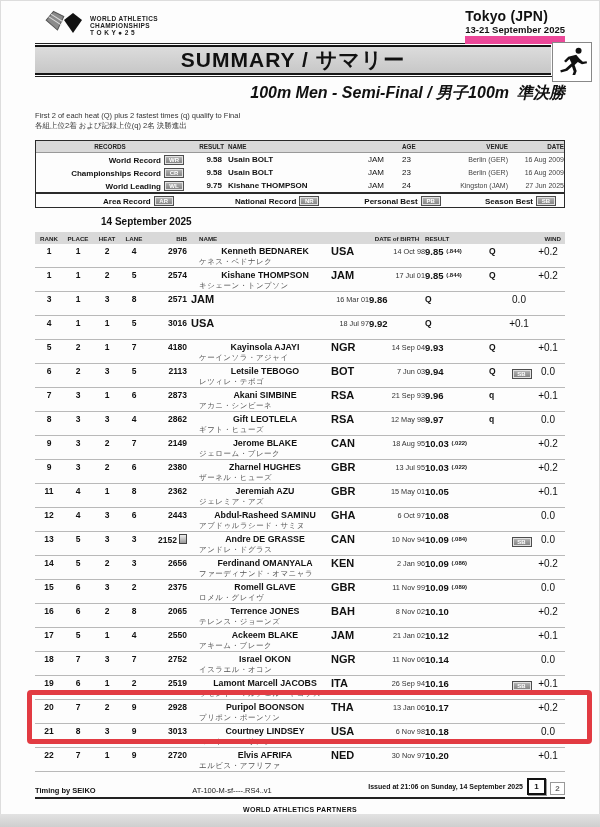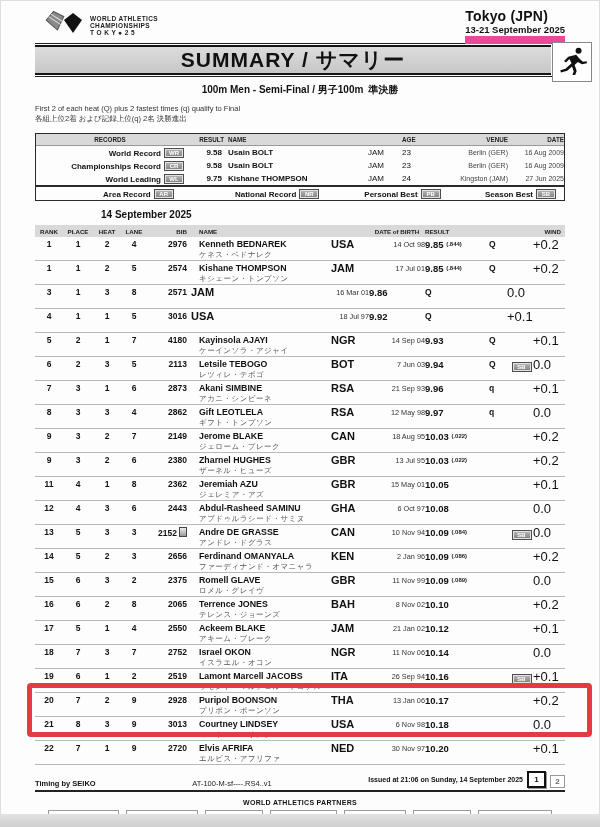--- a/index.html
+++ b/index.html
@@ -17,21 +17,21 @@
   .hdr-dates{font-size:9.5px;font-weight:bold;border-bottom:8px solid #ec4899;padding-bottom:1px;}
 
   
   .hairline{height:1px;background:#222;margin:1px 0;}
   .banner-wrap{position:relative;}
   .banner{background:linear-gradient(#dcdcdc,#c7c7c7);border-top:2px solid #151515;border-bottom:2px solid #151515;
           height:26px;display:flex;align-items:center;justify-content:center;margin-right:14px;}
   .banner-title{font-size:21px;font-weight:bold;letter-spacing:1px;}
   .runner-box{position:absolute;right:-27px;top:-3px;width:38px;height:38px;border:1px solid #888;
               background:#fff;display:flex;align-items:center;justify-content:center;z-index:3;}
-  .event-line{text-align:center;font-size:10px;font-weight:bold;margin-top:6px;}
+  .event-line{text-align:right;font-size:16px;font-weight:bold;margin-top:6px;font-style:italic;}
   .note{font-size:7.5px;color:#333;margin-top:7px;line-height:10px;}
 
   
   .rec-box{border:1.5px solid #2a2a2a;margin-top:9px;}
   .rec-grid{display:grid;grid-template-columns:148px 40px 138px 32px 34px 80px 56px;align-items:center;}
   .rec-head{background:#d9d9d9;font-size:6.3px;font-weight:bold;height:11px;color:#222;border-bottom:1px solid #999;}
   .rec-row{height:13px;font-size:8px;}
   .rec-label{text-align:right;font-weight:bold;white-space:nowrap;}
   .rec-res{text-align:right;font-weight:bold;padding-right:2px;}
   .rec-name{font-weight:bold;padding-left:4px;}
@@ -52,29 +52,29 @@
   .t-head{background:#d9d9d9;font-size:6.2px;font-weight:bold;height:12px;align-items:center;color:#222;}
   .t-head .c{text-align:center;}
   .t-head .l{text-align:left;padding-left:8px;}
   .t-head .r{text-align:right;padding-right:4px;}
   .r-row{position:relative;height:24px;border-bottom:1px solid #b9b9b9;align-items:start;padding-top:2px;box-sizing:border-box;}
   .num{font-size:8.5px;font-weight:bold;text-align:center;line-height:11px;}
   .bib{font-size:8.5px;font-weight:bold;text-align:right;padding-right:4px;line-height:11px;white-space:nowrap;}
   .bib-marker{display:inline-block;width:6px;height:8px;border:1px solid #444;background:linear-gradient(#eee,#999);
               vertical-align:-1px;margin-left:2px;}
   .namecell{padding-left:8px;line-height:10px;}
-  .lat-name{font-size:8.8px;font-weight:bold;white-space:nowrap;}
+  .lat-name{font-size:8.8px;font-weight:bold;white-space:nowrap;text-align:center;}
   .jp-name{font-size:7.5px;color:#555;letter-spacing:.5px;margin-top:1px;white-space:nowrap;}
   .nat{font-size:11px;font-weight:bold;line-height:11px;}
   .dob{font-size:7.3px;color:#333;line-height:11px;text-align:right;}
   .res{font-size:9.5px;font-weight:bold;line-height:11px;white-space:nowrap;}
   .res .frac{font-size:6px;font-weight:bold;vertical-align:2px;color:#222;}
   .qual{font-size:8.5px;font-weight:bold;line-height:11px;}
   .bcell{line-height:11px;text-align:center;}
-  .wind{font-size:13px;text-align:left;line-height:11px;padding-right:2px;}
+  .wind{font-size:10px;text-align:center;line-height:11px;padding-right:2px;}
   .hl::after{content:"";position:absolute;left:-8px;right:-27px;top:-10px;height:44px;
              border:5px solid #e23b42;border-radius:4px;pointer-events:none;z-index:5;}
 
   
   .footer-line{display:flex;align-items:flex-end;justify-content:space-between;border-bottom:2px solid #222;
                padding-bottom:2px;margin-top:6px;position:relative;}
   .foot-left{font-size:7.5px;font-weight:bold;}
   .foot-mid{font-size:7.5px;color:#222;}
   .foot-right{font-size:7px;font-weight:bold;display:flex;align-items:center;gap:4px;}
   .pgbox{display:inline-flex;align-items:center;justify-content:center;width:15px;height:13px;background:#fff;
@@ -337,21 +337,21 @@
   </div>
 
   <div class="grid-cols r-row">
     <div class="num">8</div>
     <div class="num">3</div>
     <div class="num">3</div>
     <div class="num">4</div>
     <div class="bib"><span>2862</span></div>
     <div class="namecell">
       <div class="lat-name">Gift  LEOTLELA</div>
-      <div class="jp-name">ギフト・トンプソン</div>
+      <div class="jp-name">ギフト・ヒューズ</div>
     </div>
     <div class="nat">RSA</div>
     <div class="dob">12 May 98</div>
     <div class="res"><span>9.97</span> </div>
     <div class="qual">q</div>
     <div class="bcell"></div>
     <div class="wind">0.0</div>
   </div>
 
   <div class="grid-cols r-row">

